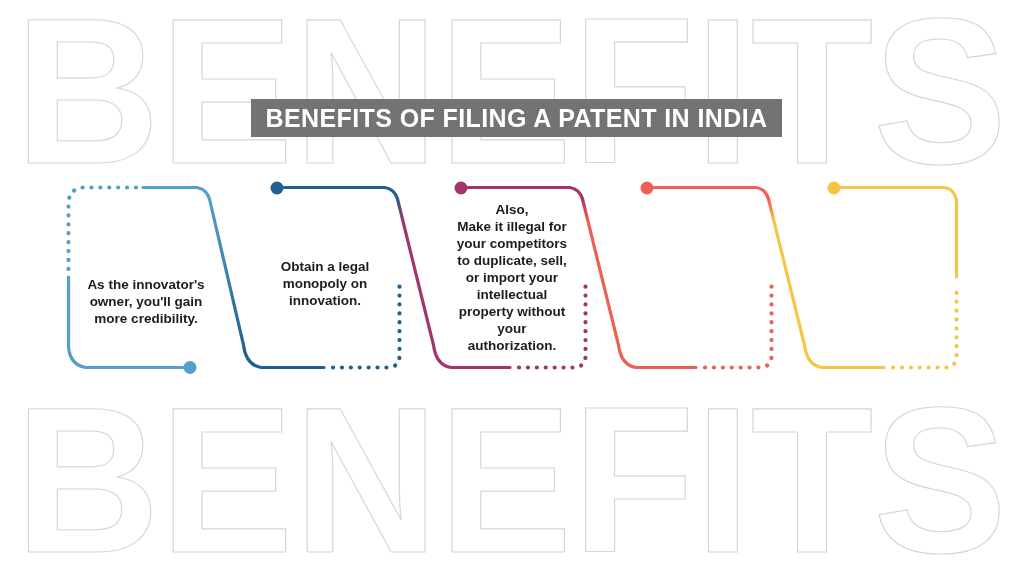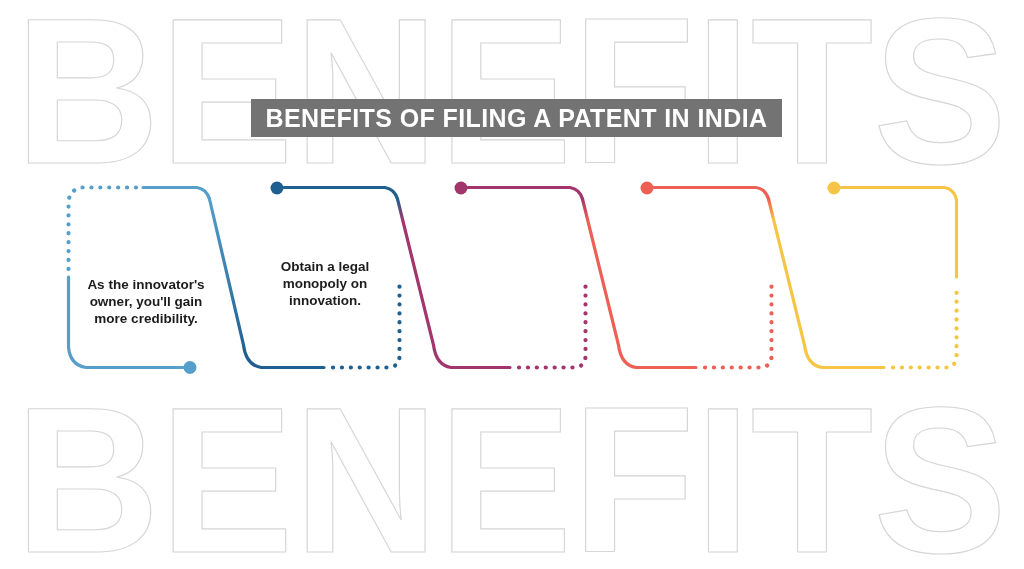--- a/index.html
+++ b/index.html
@@ -96,14 +96,23 @@
   <div class="title-banner">
     <span>BENEFITS OF FILING A PATENT IN INDIA</span>
   </div>
 
   <div class="panel-text pt-1">As the innovator's
 owner, you'll gain
 more credibility.</div>
   <div class="panel-text pt-2">Obtain a legal
 monopoly on
 innovation.</div>
+  <div class="panel-text pt-3">Also,
+Make it illegal for
+your competitors
+to duplicate, sell,
+or import your
+intellectual
+property without
+your
+authorization.</div>
 
 </div>
 
 </body></html>

